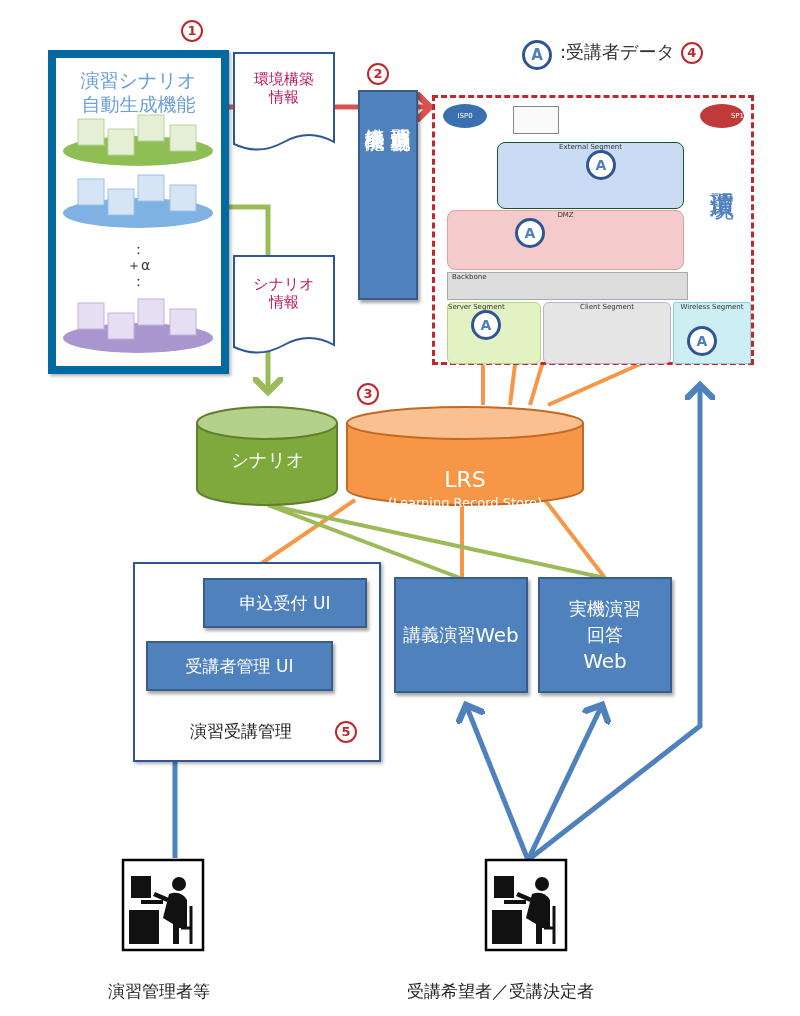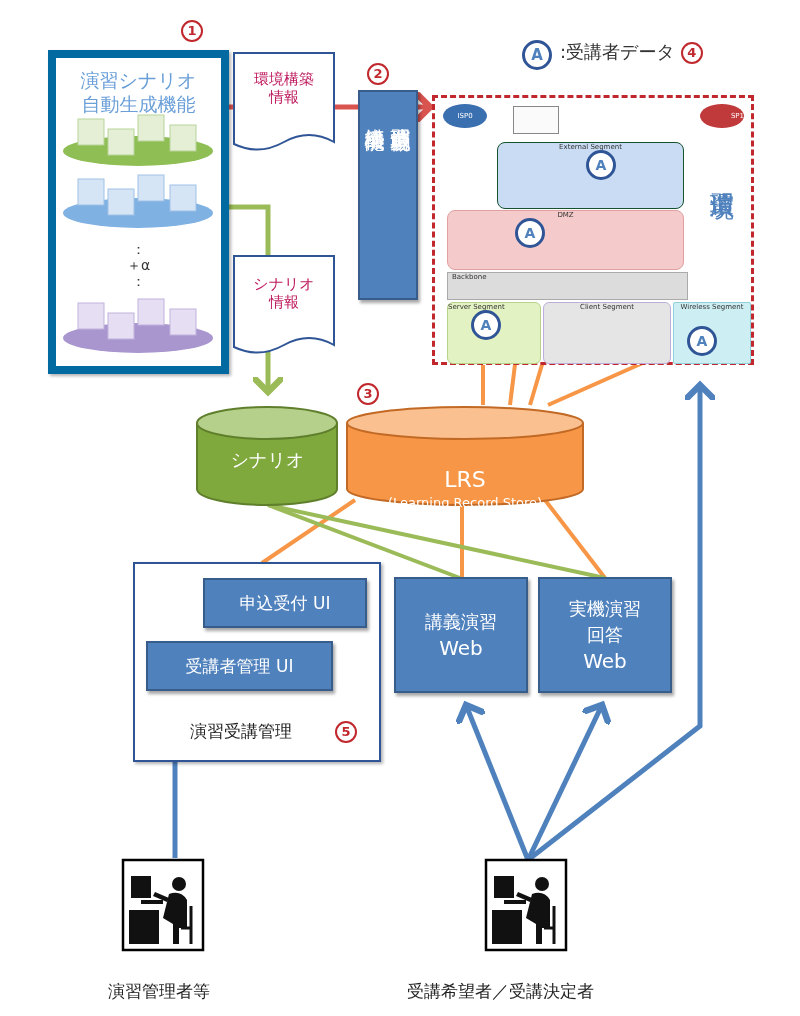--- a/index.html
+++ b/index.html
@@ -161,21 +161,21 @@
     <div style="font-size:22px;line-height:28px;">LRS</div>
     <div style="font-size:13px;line-height:18px;">(Learning Record Store)</div>
   </div>
 
   <div class="abs" style="left:133px;top:562px;width:244px;height:196px;border:2px solid #2f5597;background:#fff;box-shadow:2px 2px 3px rgba(0,0,0,.3);"></div>
   <div class="abs blue-box" style="left:203px;top:578px;width:160px;height:46px;font-size:17px;">申込受付 UI</div>
   <div class="abs blue-box" style="left:146px;top:641px;width:183px;height:46px;font-size:17px;text-align:center;">受講者管理 UI</div>
   <div class="abs label-dark" style="left:190px;top:720px;">演習受講管理</div>
   <div class="abs num" style="left:335px;top:721px;">5</div>
 
-  <div class="abs blue-box" style="left:394px;top:577px;width:130px;height:112px;flex-direction:column;font-size:18px;line-height:26px;">
+  <div class="abs blue-box" style="left:394px;top:577px;width:130px;height:112px;flex-direction:row;font-size:18px;line-height:26px;">
     <div>講義演習</div>
     <div style="font-size:20px">Web</div>
   </div>
 
   <div class="abs blue-box" style="left:538px;top:577px;width:130px;height:112px;flex-direction:column;font-size:18px;line-height:26px;">
     <div>実機演習</div>
     <div>回答</div>
     <div style="font-size:20px">Web</div>
   </div>
 

